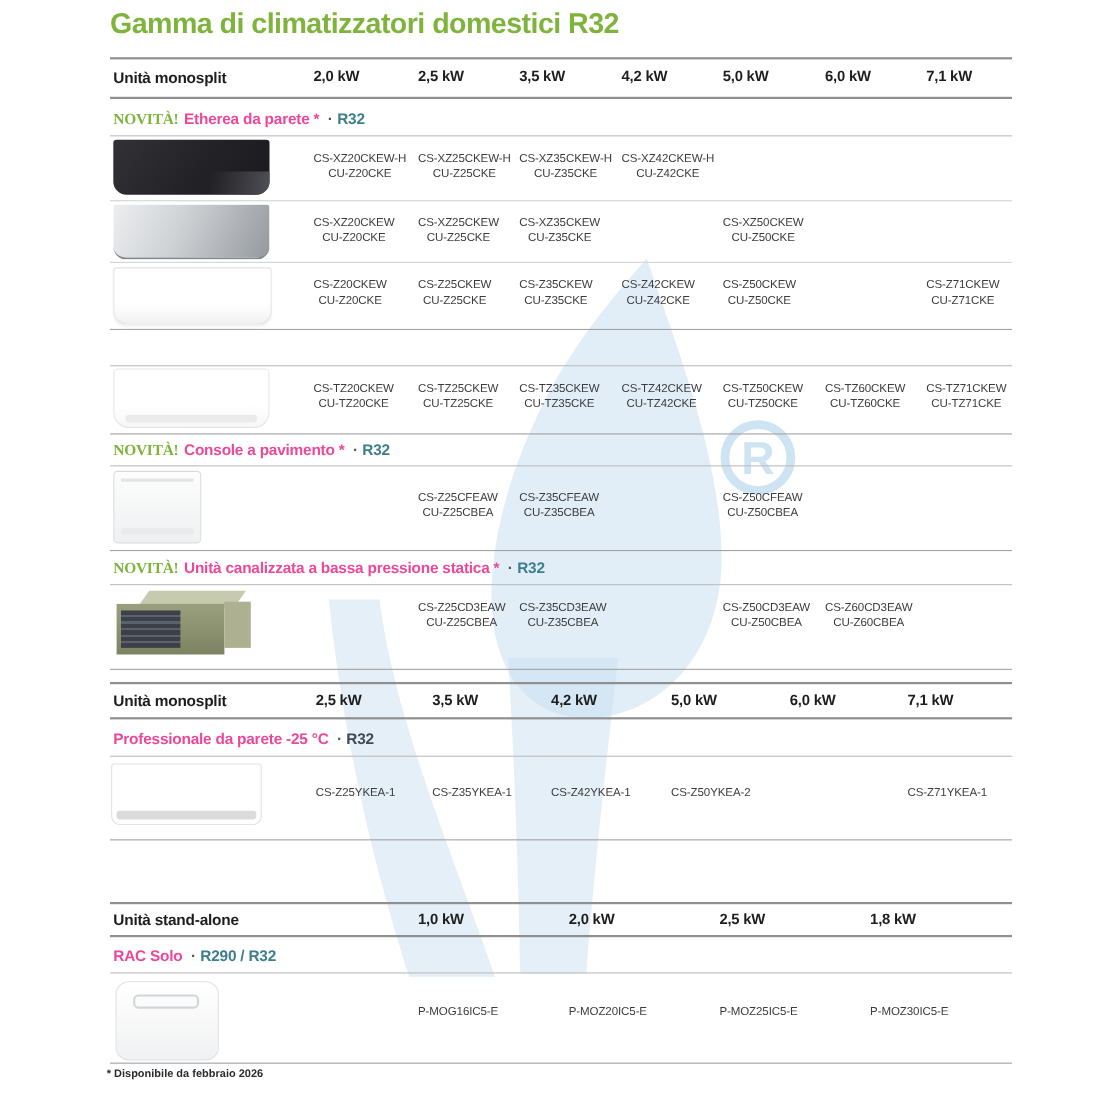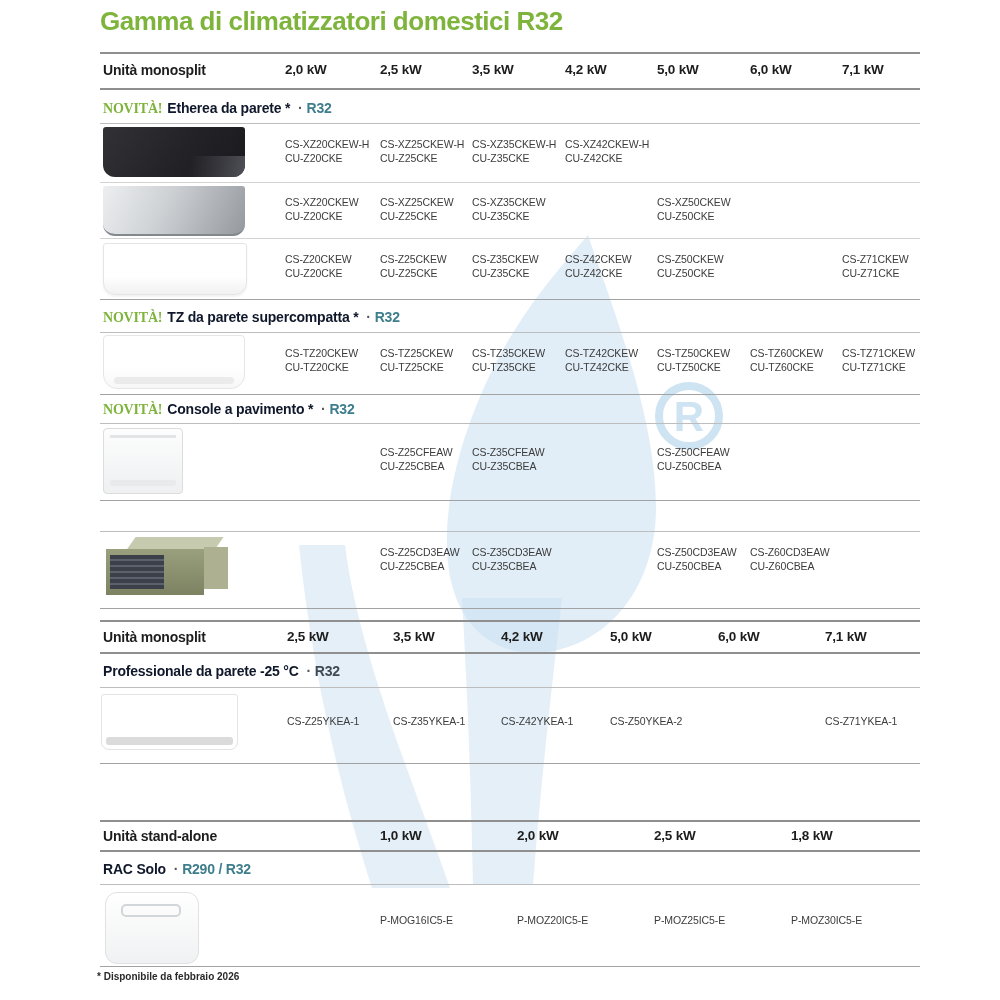--- a/index.html
+++ b/index.html
@@ -1,36 +1,36 @@
 <!DOCTYPE html>
 <html><head>
 <meta charset="utf-8">
 <style>
   html,body{margin:0;padding:0;background:#fff;}
   .page{position:relative;width:1000px;height:1000px;background:#fff;overflow:hidden;
         font-family:"Liberation Sans","DejaVu Sans",sans-serif;color:#1d1d1d;}
-  .content{position:absolute;inset:0;z-index:1;}
+  .content{position:absolute;inset:0;z-index:1;text-align:center;}
   .wm{position:absolute;inset:0;z-index:0;}
 
   .title{position:absolute;left:100px;top:6px;font-size:26px;font-weight:bold;
          color:#7eb43c;letter-spacing:-0.5px;}
 
   .hr{position:absolute;left:100px;width:820px;}
   .hr.strong{height:2px;background:#8f8f8f;}
   .hr.med{height:1px;background:#a2a2a2;}
   .hr.light{height:1px;background:#bdbdbd;}
   .hr.sep{height:1px;background:#d3d3d3;}
 
   .thead{position:absolute;left:0;width:1000px;height:0;}
   .thead .lab{position:absolute;left:103px;font-size:14px;font-weight:bold;white-space:nowrap;letter-spacing:-0.2px;}
   .col{position:absolute;font-size:13.5px;font-weight:bold;white-space:nowrap;letter-spacing:-0.2px;}
 
   .sec{position:absolute;left:103px;font-size:14px;font-weight:bold;white-space:nowrap;letter-spacing:-0.2px;}
   .badge{color:#7eb43c;margin-right:5px;font-family:Liberation Serif, serif;}
-  .name{color:#0f172a;margin-top:41px;}
+  .name{color:#ec4899;margin-top:41px;}
   .dot{color:#555;margin:0 4px;}
   .ref{color:#3e7e8c;}
   .ref.darkref{color:#3f4a52;}
 
   .row{position:absolute;left:0;width:1000px;height:0;}
   .cell{position:absolute;top:0;white-space:nowrap;}
   .m1,.m2{font-size:10.5px;line-height:14px;color:#3c3c3c;letter-spacing:-0.1px;}
 
   
   .t1c0{left:285px}.t1c1{left:380px}.t1c2{left:472px}.t1c3{left:565px}
@@ -174,24 +174,20 @@
         <div class="m1">CS-Z50CKEW</div>
         <div class="m2">CU-Z50CKE</div>
       </div>
       <div class="cell t1c6">
         <div class="m1">CS-Z71CKEW</div>
         <div class="m2">CU-Z71CKE</div>
       </div>
     </div>
     <div class="hr med" style="top:299px"></div>
 
-    <div class="sec" style="top:309px">
-      <span class="badge">NOVITÀ!</span><span class="name">TZ da parete supercompatta *</span>
-      <span class="dot">·</span><span class="ref">R32</span>
-    </div>
     <div class="hr light" style="top:332px"></div>
 
     <div class="img tz-unit" style="left:103px;top:335px"></div>
     <div class="row" style="top:346px">
       <div class="cell t1c0">
         <div class="m1">CS-TZ20CKEW</div>
         <div class="m2">CU-TZ20CKE</div>
       </div>
       <div class="cell t1c1">
         <div class="m1">CS-TZ25CKEW</div>
@@ -236,20 +232,24 @@
         <div class="m1">CS-Z35CFEAW</div>
         <div class="m2">CU-Z35CBEA</div>
       </div>
       <div class="cell t1c4">
         <div class="m1">CS-Z50CFEAW</div>
         <div class="m2">CU-Z50CBEA</div>
       </div>
     </div>
     <div class="hr med" style="top:500px"></div>
 
+    <div class="sec" style="top:508px">
+      <span class="badge">NOVITÀ!</span><span class="name">Unità canalizzata a bassa pressione statica *</span>
+      <span class="dot">·</span><span class="ref">R32</span>
+    </div>
     <div class="hr light" style="top:531px"></div>
 
     <div class="img duct" style="left:104px;top:535px">
       <div class="duct-top"></div>
       <div class="duct-body"></div>
       <div class="duct-grille"></div>
       <div class="duct-side"></div>
     </div>
     <div class="row" style="top:545px">
       <div class="cell t1c1">

